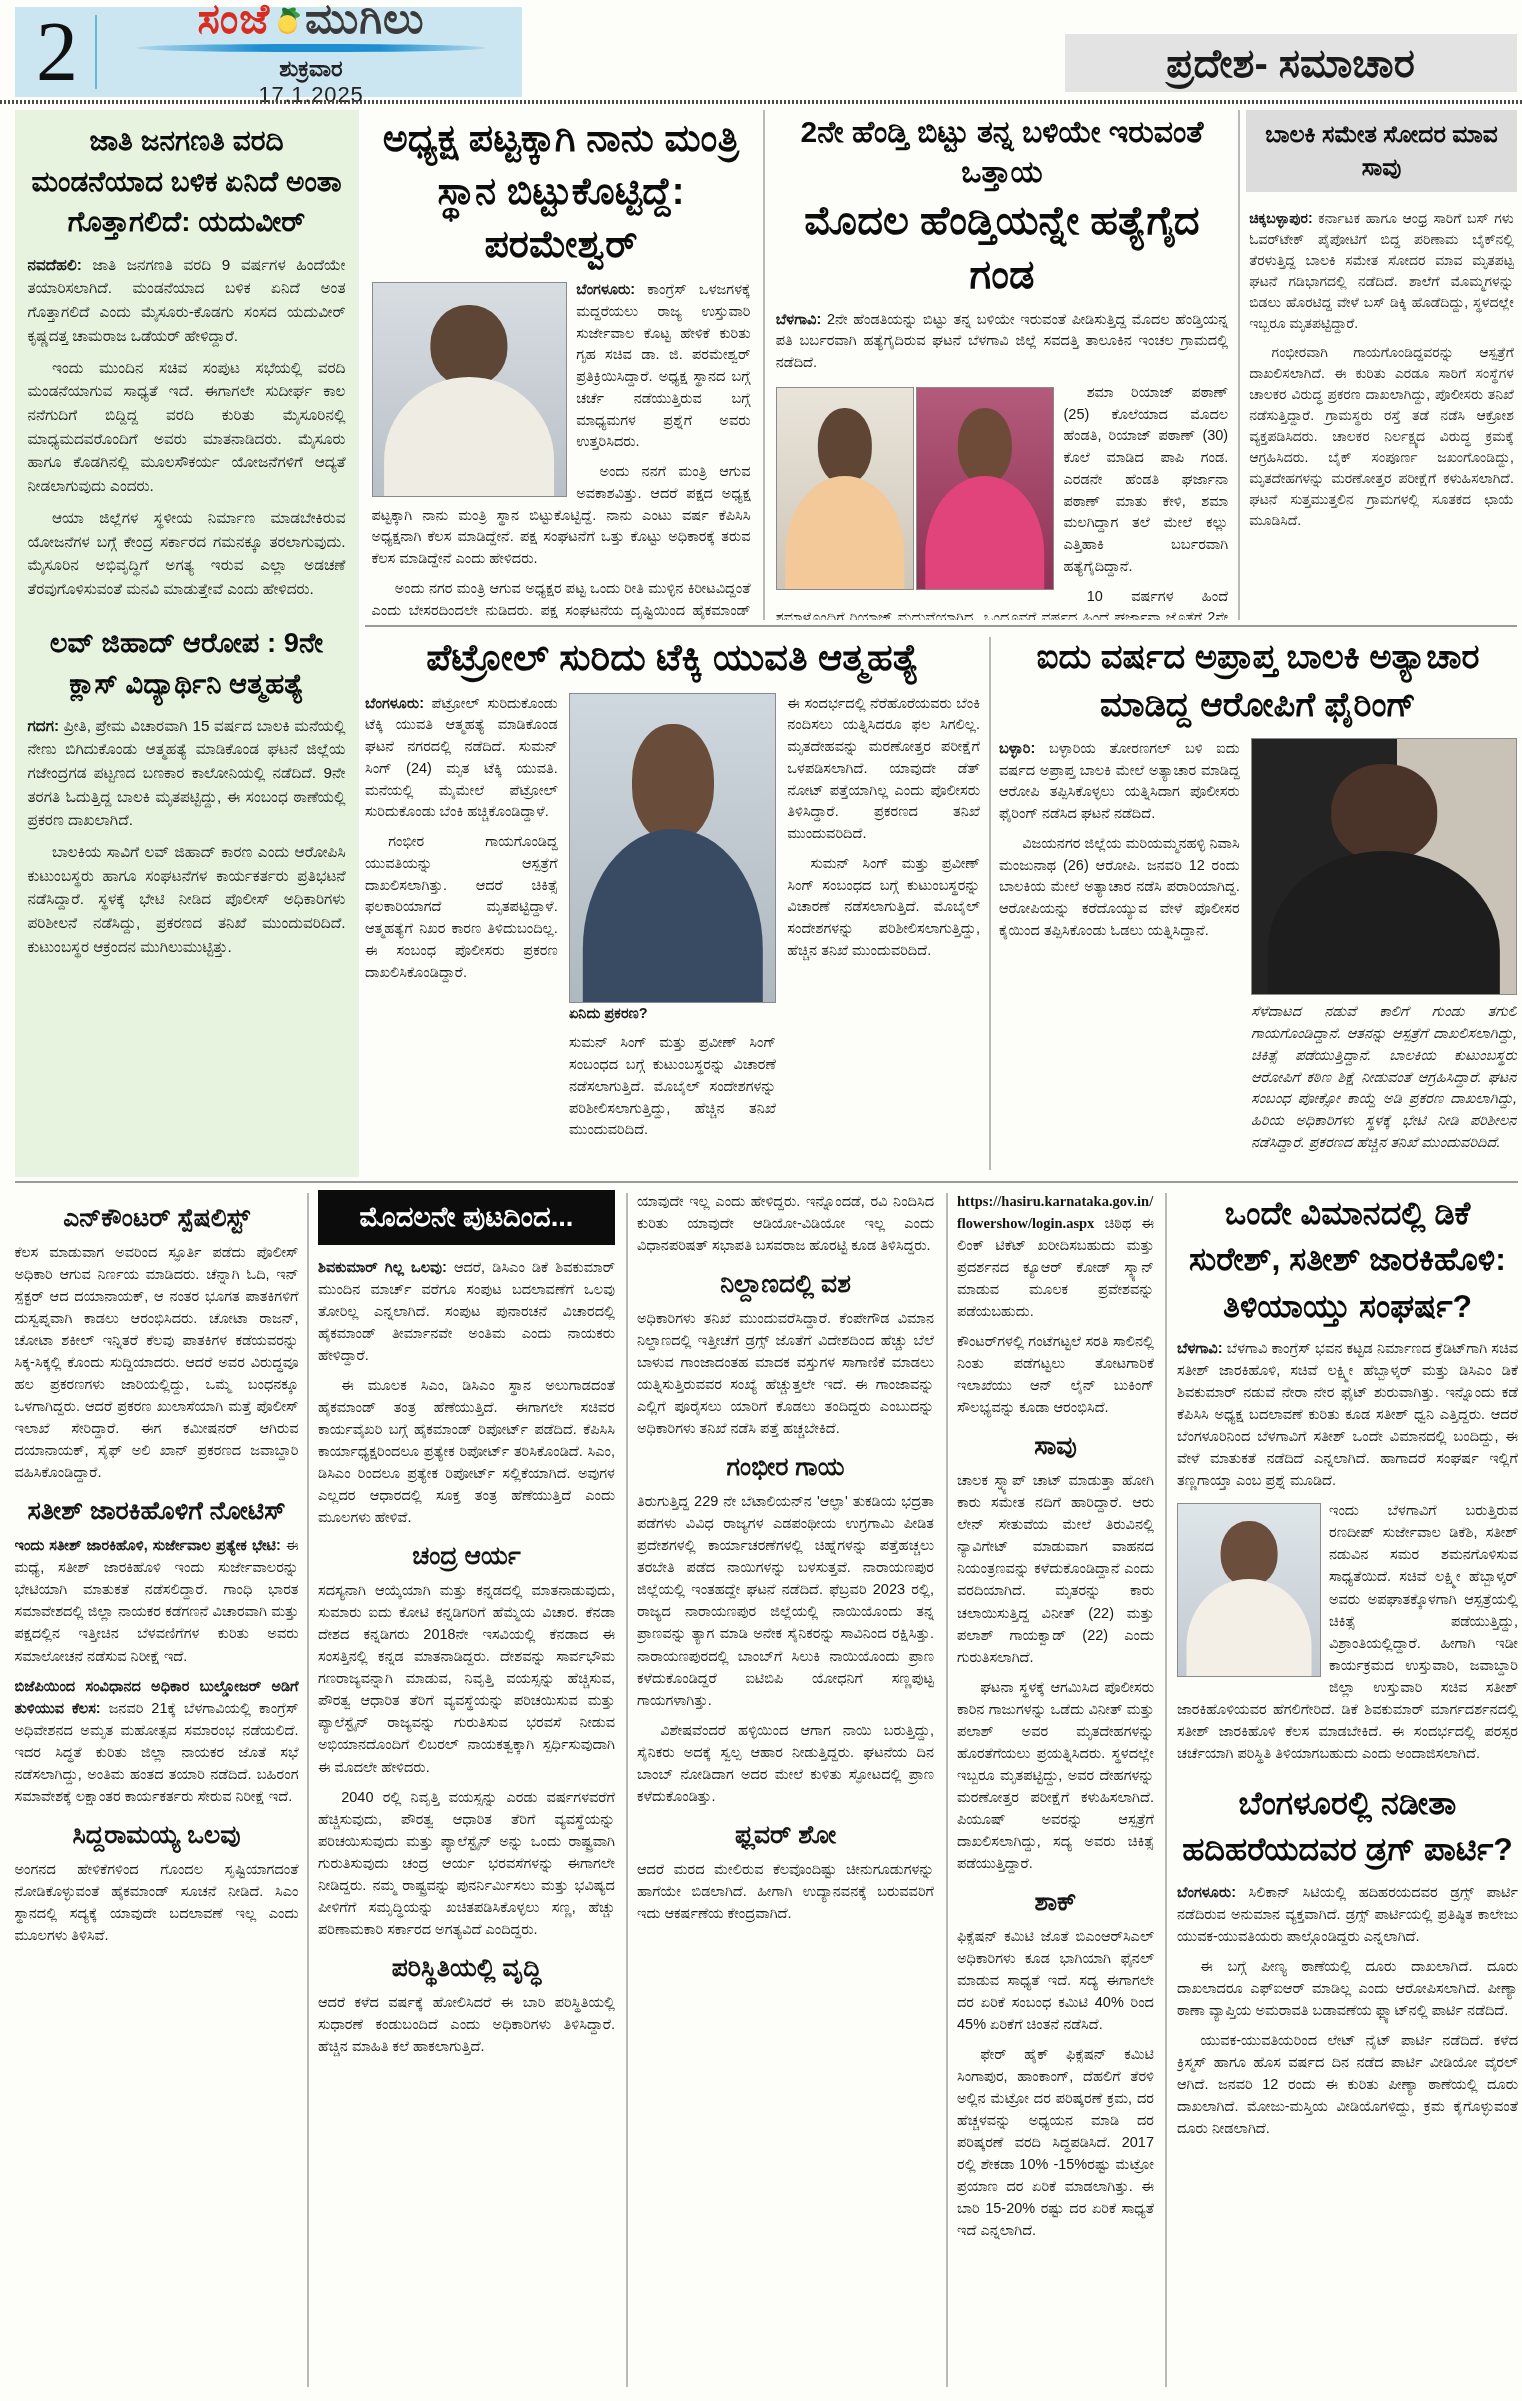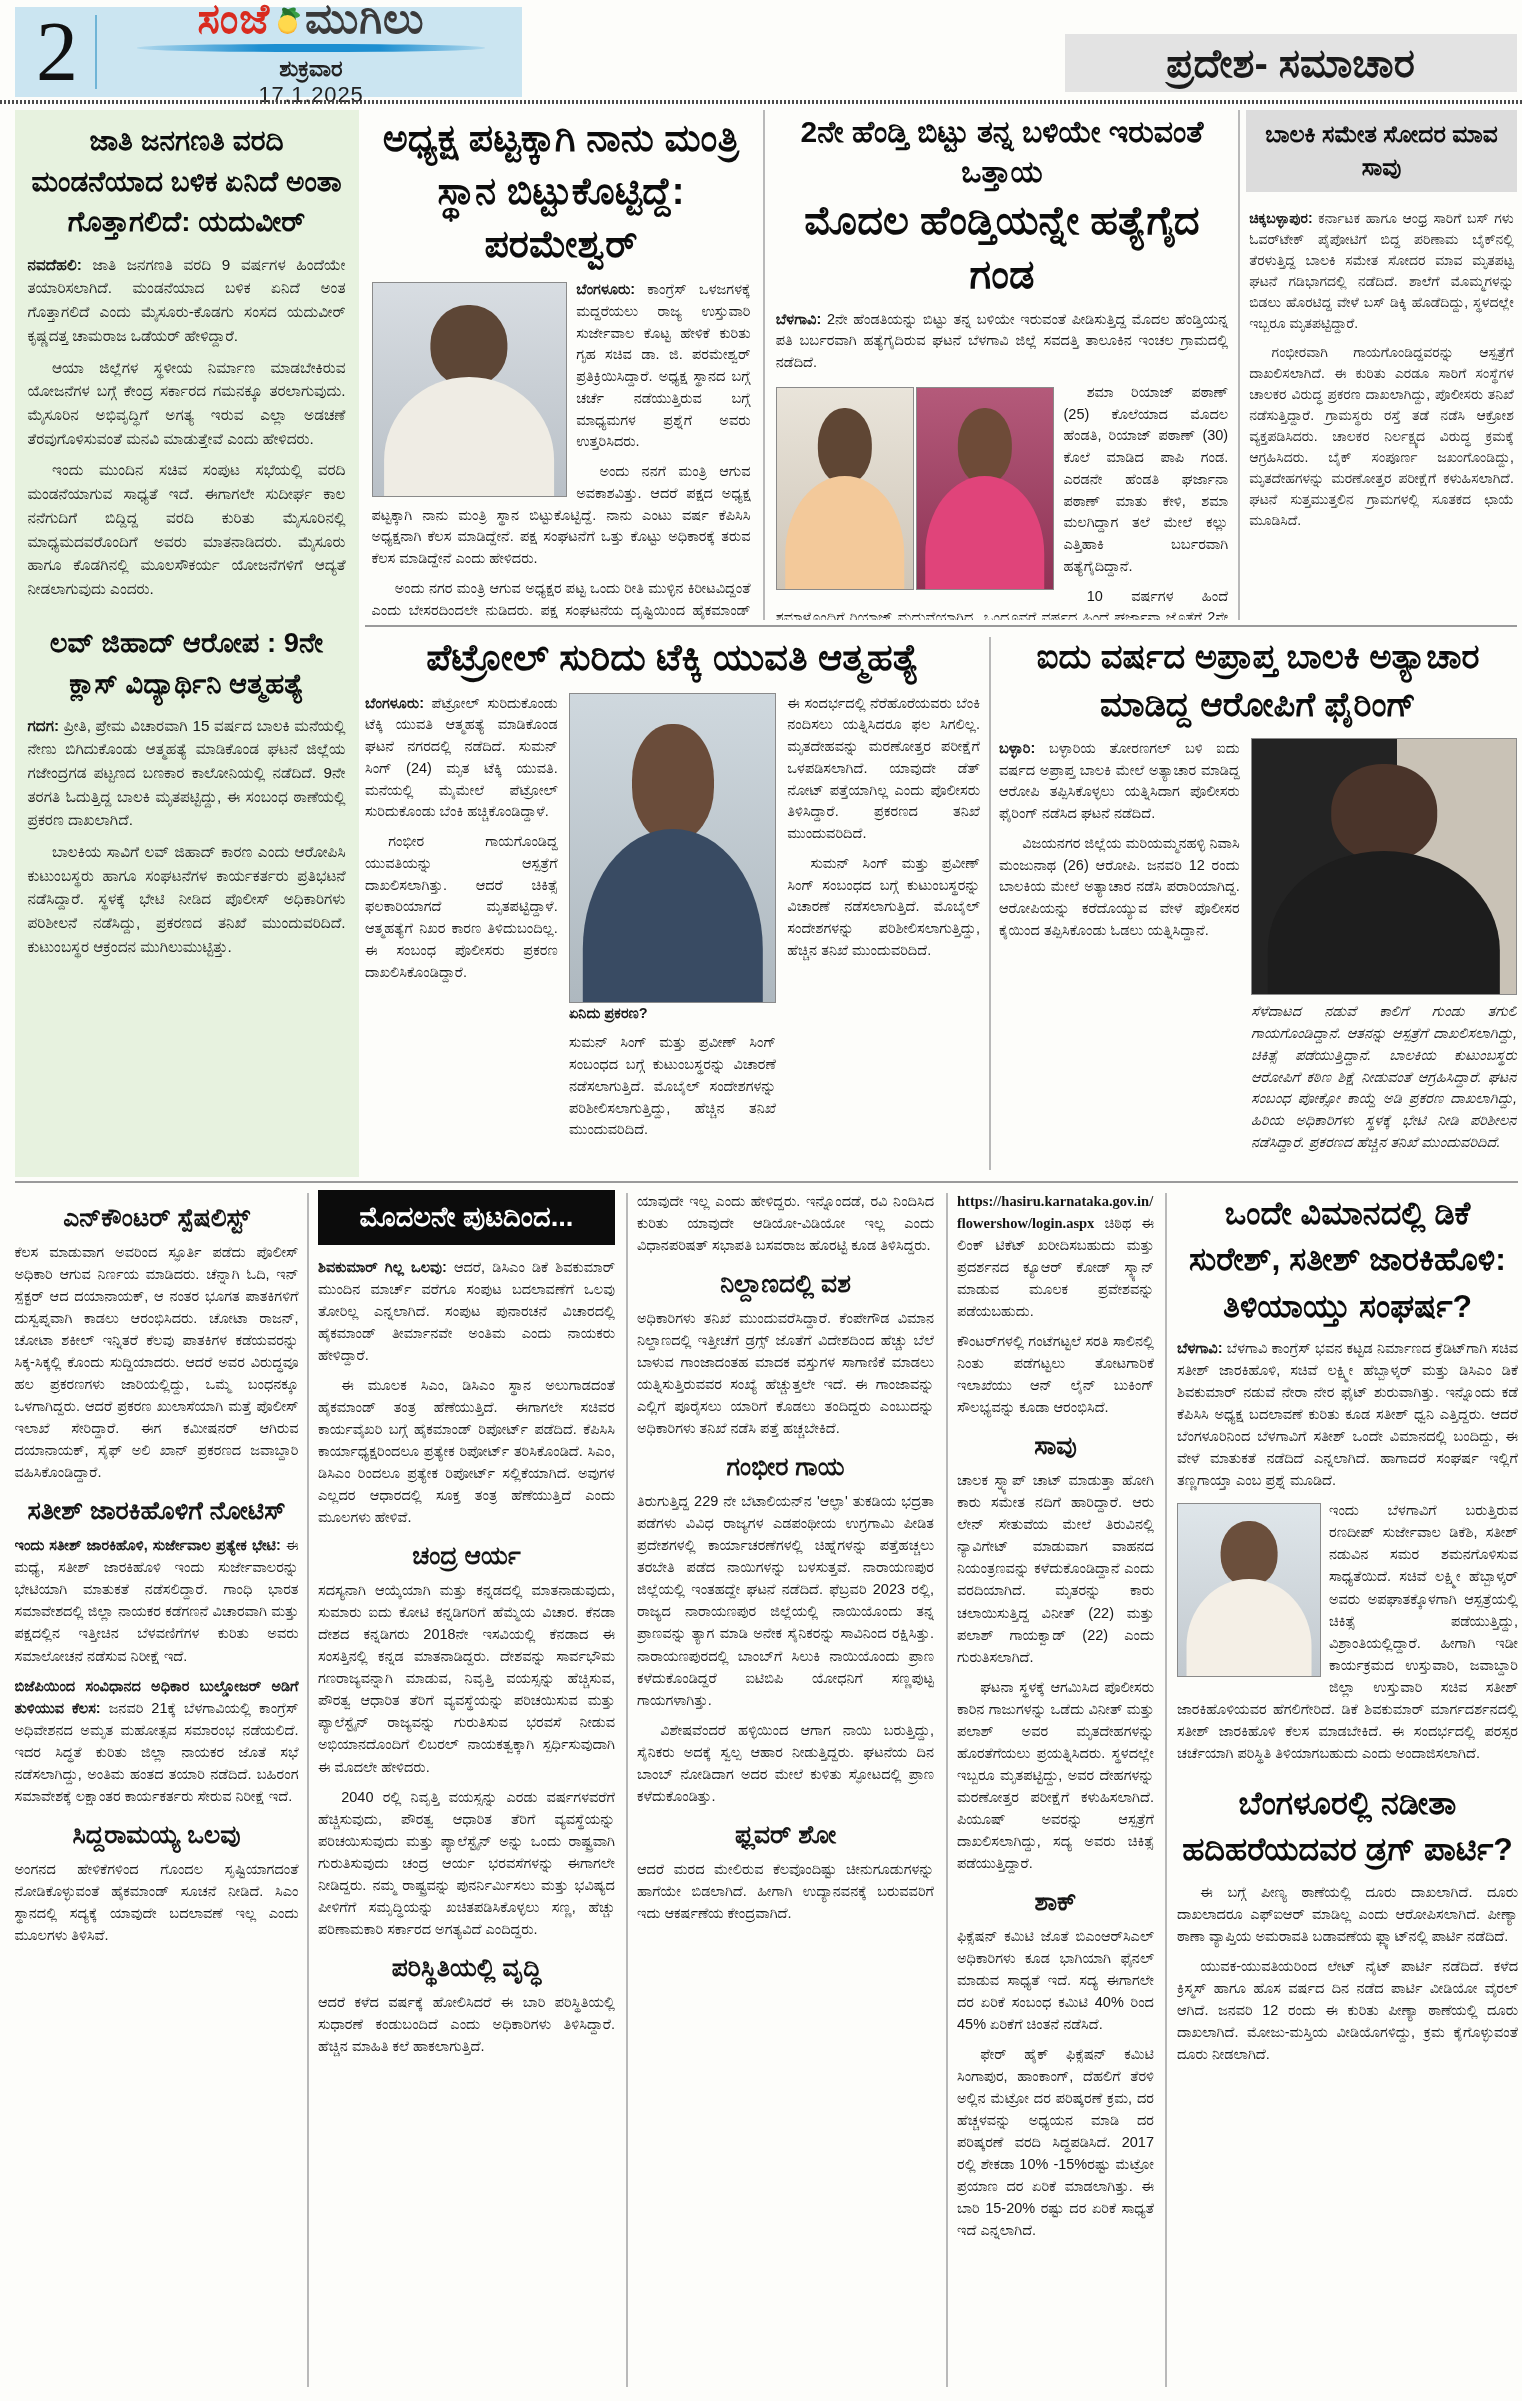--- a/index.html
+++ b/index.html
@@ -135,22 +135,22 @@
   <div class="hr" style="left:14.5px; top:1181px; width:1503px;"></div>
   <div class="vr" style="left:307px; top:1193px; height:1194px;"></div>
   <div class="vr" style="left:626px; top:1193px; height:1194px;"></div>
   <div class="vr" style="left:946px; top:1193px; height:1194px;"></div>
   <div class="vr" style="left:1165px; top:1193px; height:1194px;"></div>
 
   <div class="abs green-col">
     <div class="headline h-green">ಜಾತಿ ಜನಗಣತಿ ವರದಿ ಮಂಡನೆಯಾದ ಬಳಿಕ ಏನಿದೆ ಅಂತಾ ಗೊತ್ತಾಗಲಿದೆ: ಯದುವೀರ್</div>
     <div class="bd">
       <p><b class="dl">ನವದೆಹಲಿ:</b> <span>ಜಾತಿ ಜನಗಣತಿ ವರದಿ 9 ವರ್ಷಗಳ ಹಿಂದೆಯೇ ತಯಾರಿಸಲಾಗಿದೆ. ಮಂಡನೆಯಾದ ಬಳಿಕ ಏನಿದೆ ಅಂತ ಗೊತ್ತಾಗಲಿದೆ ಎಂದು ಮೈಸೂರು-ಕೊಡಗು ಸಂಸದ ಯದುವೀರ್ ಕೃಷ್ಣದತ್ತ ಚಾಮರಾಜ ಒಡೆಯರ್ ಹೇಳಿದ್ದಾರೆ.</span></p>
+      <p class="ind">ಇಂದು ಮುಂದಿನ ಸಚಿವ ಸಂಪುಟ ಸಭೆಯಲ್ಲಿ ವರದಿ ಮಂಡನೆಯಾಗುವ ಸಾಧ್ಯತೆ ಇದೆ. ಈಗಾಗಲೇ ಸುದೀರ್ಘ ಕಾಲ ನನೆಗುದಿಗೆ ಬಿದ್ದಿದ್ದ ವರದಿ ಕುರಿತು ಮೈಸೂರಿನಲ್ಲಿ ಮಾಧ್ಯಮದವರೊಂದಿಗೆ ಅವರು ಮಾತನಾಡಿದರು. ಮೈಸೂರು ಹಾಗೂ ಕೊಡಗಿನಲ್ಲಿ ಮೂಲಸೌಕರ್ಯ ಯೋಜನೆಗಳಿಗೆ ಆದ್ಯತೆ ನೀಡಲಾಗುವುದು ಎಂದರು.</p>
       <p class="ind">ಆಯಾ ಜಿಲ್ಲೆಗಳ ಸ್ಥಳೀಯ ನಿರ್ಮಾಣ ಮಾಡಬೇಕಿರುವ ಯೋಜನೆಗಳ ಬಗ್ಗೆ ಕೇಂದ್ರ ಸರ್ಕಾರದ ಗಮನಕ್ಕೂ ತರಲಾಗುವುದು. ಮೈಸೂರಿನ ಅಭಿವೃದ್ಧಿಗೆ ಅಗತ್ಯ ಇರುವ ಎಲ್ಲಾ ಅಡಚಣೆ ತೆರವುಗೊಳಿಸುವಂತೆ ಮನವಿ ಮಾಡುತ್ತೇವೆ ಎಂದು ಹೇಳಿದರು.</p>
-      <p class="ind">ಇಂದು ಮುಂದಿನ ಸಚಿವ ಸಂಪುಟ ಸಭೆಯಲ್ಲಿ ವರದಿ ಮಂಡನೆಯಾಗುವ ಸಾಧ್ಯತೆ ಇದೆ. ಈಗಾಗಲೇ ಸುದೀರ್ಘ ಕಾಲ ನನೆಗುದಿಗೆ ಬಿದ್ದಿದ್ದ ವರದಿ ಕುರಿತು ಮೈಸೂರಿನಲ್ಲಿ ಮಾಧ್ಯಮದವರೊಂದಿಗೆ ಅವರು ಮಾತನಾಡಿದರು. ಮೈಸೂರು ಹಾಗೂ ಕೊಡಗಿನಲ್ಲಿ ಮೂಲಸೌಕರ್ಯ ಯೋಜನೆಗಳಿಗೆ ಆದ್ಯತೆ ನೀಡಲಾಗುವುದು ಎಂದರು.</p>
     </div>
     <div class="headline h-green2">ಲವ್ ಜಿಹಾದ್ ಆರೋಪ : 9ನೇ ಕ್ಲಾಸ್ ವಿದ್ಯಾರ್ಥಿನಿ ಆತ್ಮಹತ್ಯೆ</div>
     <div class="bd">
       <p><b class="dl">ಗದಗ:</b> <span>ಪ್ರೀತಿ, ಪ್ರೇಮ ವಿಚಾರವಾಗಿ 15 ವರ್ಷದ ಬಾಲಕಿ ಮನೆಯಲ್ಲಿ ನೇಣು ಬಿಗಿದುಕೊಂಡು ಆತ್ಮಹತ್ಯೆ ಮಾಡಿಕೊಂಡ ಘಟನೆ ಜಿಲ್ಲೆಯ ಗಜೇಂದ್ರಗಡ ಪಟ್ಟಣದ ಬಣಕಾರ ಕಾಲೋನಿಯಲ್ಲಿ ನಡೆದಿದೆ. 9ನೇ ತರಗತಿ ಓದುತ್ತಿದ್ದ ಬಾಲಕಿ ಮೃತಪಟ್ಟಿದ್ದು, ಈ ಸಂಬಂಧ ಠಾಣೆಯಲ್ಲಿ ಪ್ರಕರಣ ದಾಖಲಾಗಿದೆ.</span></p>
       <p class="ind">ಬಾಲಕಿಯ ಸಾವಿಗೆ ಲವ್ ಜಿಹಾದ್ ಕಾರಣ ಎಂದು ಆರೋಪಿಸಿ ಕುಟುಂಬಸ್ಥರು ಹಾಗೂ ಸಂಘಟನೆಗಳ ಕಾರ್ಯಕರ್ತರು ಪ್ರತಿಭಟನೆ ನಡೆಸಿದ್ದಾರೆ. ಸ್ಥಳಕ್ಕೆ ಭೇಟಿ ನೀಡಿದ ಪೊಲೀಸ್ ಅಧಿಕಾರಿಗಳು ಪರಿಶೀಲನೆ ನಡೆಸಿದ್ದು, ಪ್ರಕರಣದ ತನಿಖೆ ಮುಂದುವರಿದಿದೆ. ಕುಟುಂಬಸ್ಥರ ಆಕ್ರಂದನ ಮುಗಿಲುಮುಟ್ಟಿತ್ತು.</p>
     </div>
   </div>
 
   <div class="abs art-b">
     <div class="headline h-b">ಅಧ್ಯಕ್ಷ ಪಟ್ಟಕ್ಕಾಗಿ ನಾನು ಮಂತ್ರಿ ಸ್ಥಾನ ಬಿಟ್ಟುಕೊಟ್ಟಿದ್ದೆ: ಪರಮೇಶ್ವರ್</div>
@@ -292,20 +292,21 @@
       <div class="headline h-flight">ಒಂದೇ ವಿಮಾನದಲ್ಲಿ ಡಿಕೆ ಸುರೇಶ್, ಸತೀಶ್ ಜಾರಕಿಹೊಳಿ: ತಿಳಿಯಾಯ್ತು ಸಂಘರ್ಷ?</div>
       <div class="bd">
         <p><b class="dl">ಬೆಳಗಾವಿ:</b> <span>ಬೆಳಗಾವಿ ಕಾಂಗ್ರೆಸ್ ಭವನ ಕಟ್ಟಡ ನಿರ್ಮಾಣದ ಕ್ರೆಡಿಟ್‌ಗಾಗಿ ಸಚಿವ ಸತೀಶ್ ಜಾರಕಿಹೊಳಿ, ಸಚಿವೆ ಲಕ್ಷ್ಮೀ ಹೆಬ್ಬಾಳ್ಕರ್ ಮತ್ತು ಡಿಸಿಎಂ ಡಿಕೆ ಶಿವಕುಮಾರ್ ನಡುವೆ ನೇರಾ ನೇರ ಫೈಟ್ ಶುರುವಾಗಿತ್ತು. ಇನ್ನೊಂದು ಕಡೆ ಕೆಪಿಸಿಸಿ ಅಧ್ಯಕ್ಷ ಬದಲಾವಣೆ ಕುರಿತು ಕೂಡ ಸತೀಶ್ ಧ್ವನಿ ಎತ್ತಿದ್ದರು. ಆದರೆ ಬೆಂಗಳೂರಿನಿಂದ ಬೆಳಗಾವಿಗೆ ಸತೀಶ್ ಒಂದೇ ವಿಮಾನದಲ್ಲಿ ಬಂದಿದ್ದು, ಈ ವೇಳೆ ಮಾತುಕತೆ ನಡೆದಿದೆ ಎನ್ನಲಾಗಿದೆ. ಹಾಗಾದರೆ ಸಂಘರ್ಷ ಇಲ್ಲಿಗೆ ತಣ್ಣಗಾಯ್ತಾ ಎಂಬ ಪ್ರಶ್ನೆ ಮೂಡಿದೆ.</span></p>
         <div class="photo photo-h ph-man"></div>
         <p>ಇಂದು ಬೆಳಗಾವಿಗೆ ಬರುತ್ತಿರುವ ರಣದೀಪ್ ಸುರ್ಜೇವಾಲ ಡಿಕೆಶಿ, ಸತೀಶ್ ನಡುವಿನ ಸಮರ ಶಮನಗೊಳಿಸುವ ಸಾಧ್ಯತೆಯಿದೆ. ಸಚಿವೆ ಲಕ್ಷ್ಮೀ ಹೆಬ್ಬಾಳ್ಕರ್ ಅವರು ಅಪಘಾತಕ್ಕೊಳಗಾಗಿ ಆಸ್ಪತ್ರೆಯಲ್ಲಿ ಚಿಕಿತ್ಸೆ ಪಡೆಯುತ್ತಿದ್ದು, ವಿಶ್ರಾಂತಿಯಲ್ಲಿದ್ದಾರೆ. ಹೀಗಾಗಿ ಇಡೀ ಕಾರ್ಯಕ್ರಮದ ಉಸ್ತುವಾರಿ, ಜವಾಬ್ದಾರಿ ಜಿಲ್ಲಾ ಉಸ್ತುವಾರಿ ಸಚಿವ ಸತೀಶ್ ಜಾರಕಿಹೊಳಿಯವರ ಹೆಗಲಿಗೇರಿದೆ. ಡಿಕೆ ಶಿವಕುಮಾರ್ ಮಾರ್ಗದರ್ಶನದಲ್ಲಿ ಸತೀಶ್ ಜಾರಕಿಹೊಳಿ ಕೆಲಸ ಮಾಡಬೇಕಿದೆ. ಈ ಸಂದರ್ಭದಲ್ಲಿ ಪರಸ್ಪರ ಚರ್ಚೆಯಾಗಿ ಪರಿಸ್ಥಿತಿ ತಿಳಿಯಾಗಬಹುದು ಎಂದು ಅಂದಾಜಿಸಲಾಗಿದೆ.</p>
       </div>
     </div>
     <div>
       <div class="headline h-drugs">ಬೆಂಗಳೂರಲ್ಲಿ ನಡೀತಾ ಹದಿಹರೆಯದವರ ಡ್ರಗ್ ಪಾರ್ಟಿ?</div>
       <div class="bd">
+        <p><b class="dl">ಬೆಂಗಳೂರು:</b> <span>ಸಿಲಿಕಾನ್ ಸಿಟಿಯಲ್ಲಿ ಹದಿಹರಯದವರ ಡ್ರಗ್ಸ್ ಪಾರ್ಟಿ ನಡೆದಿರುವ ಅನುಮಾನ ವ್ಯಕ್ತವಾಗಿದೆ. ಡ್ರಗ್ಸ್ ಪಾರ್ಟಿಯಲ್ಲಿ ಪ್ರತಿಷ್ಠಿತ ಕಾಲೇಜು ಯುವಕ-ಯುವತಿಯರು ಪಾಲ್ಗೊಂಡಿದ್ದರು ಎನ್ನಲಾಗಿದೆ.</span></p>
         <p class="ind">ಈ ಬಗ್ಗೆ ಪೀಣ್ಯ ಠಾಣೆಯಲ್ಲಿ ದೂರು ದಾಖಲಾಗಿದೆ. ದೂರು ದಾಖಲಾದರೂ ಎಫ್‌ಐಆರ್ ಮಾಡಿಲ್ಲ ಎಂದು ಆರೋಪಿಸಲಾಗಿದೆ. ಪೀಣ್ಯಾ ಠಾಣಾ ವ್ಯಾಪ್ತಿಯ ಅಮರಾವತಿ ಬಡಾವಣೆಯ ಫ್ಲ್ಯಾಟ್‌ನಲ್ಲಿ ಪಾರ್ಟಿ ನಡೆದಿದೆ.</p>
         <p class="ind">ಯುವಕ-ಯುವತಿಯರಿಂದ ಲೇಟ್ ನೈಟ್ ಪಾರ್ಟಿ ನಡೆದಿದೆ. ಕಳೆದ ಕ್ರಿಸ್ಮಸ್ ಹಾಗೂ ಹೊಸ ವರ್ಷದ ದಿನ ನಡೆದ ಪಾರ್ಟಿ ವೀಡಿಯೋ ವೈರಲ್ ಆಗಿದೆ. ಜನವರಿ 12 ರಂದು ಈ ಕುರಿತು ಪೀಣ್ಯಾ ಠಾಣೆಯಲ್ಲಿ ದೂರು ದಾಖಲಾಗಿದೆ. ಮೋಜು-ಮಸ್ತಿಯ ವೀಡಿಯೊಗಳಿದ್ದು, ಕ್ರಮ ಕೈಗೊಳ್ಳುವಂತೆ ದೂರು ನೀಡಲಾಗಿದೆ.</p>
       </div>
     </div>
   </div>
 
 </div>
 
 
 </body></html>

